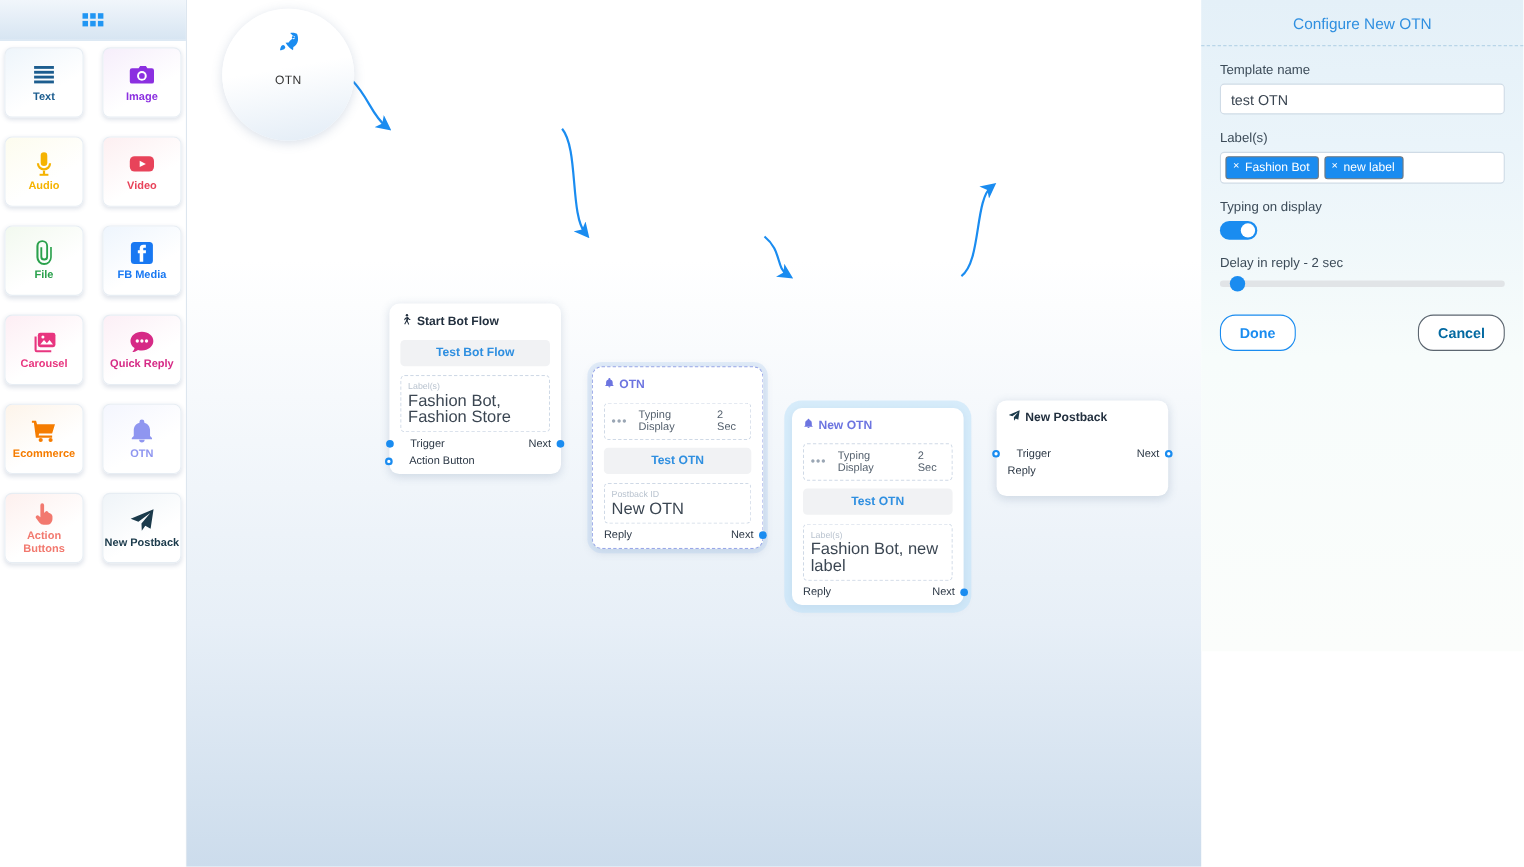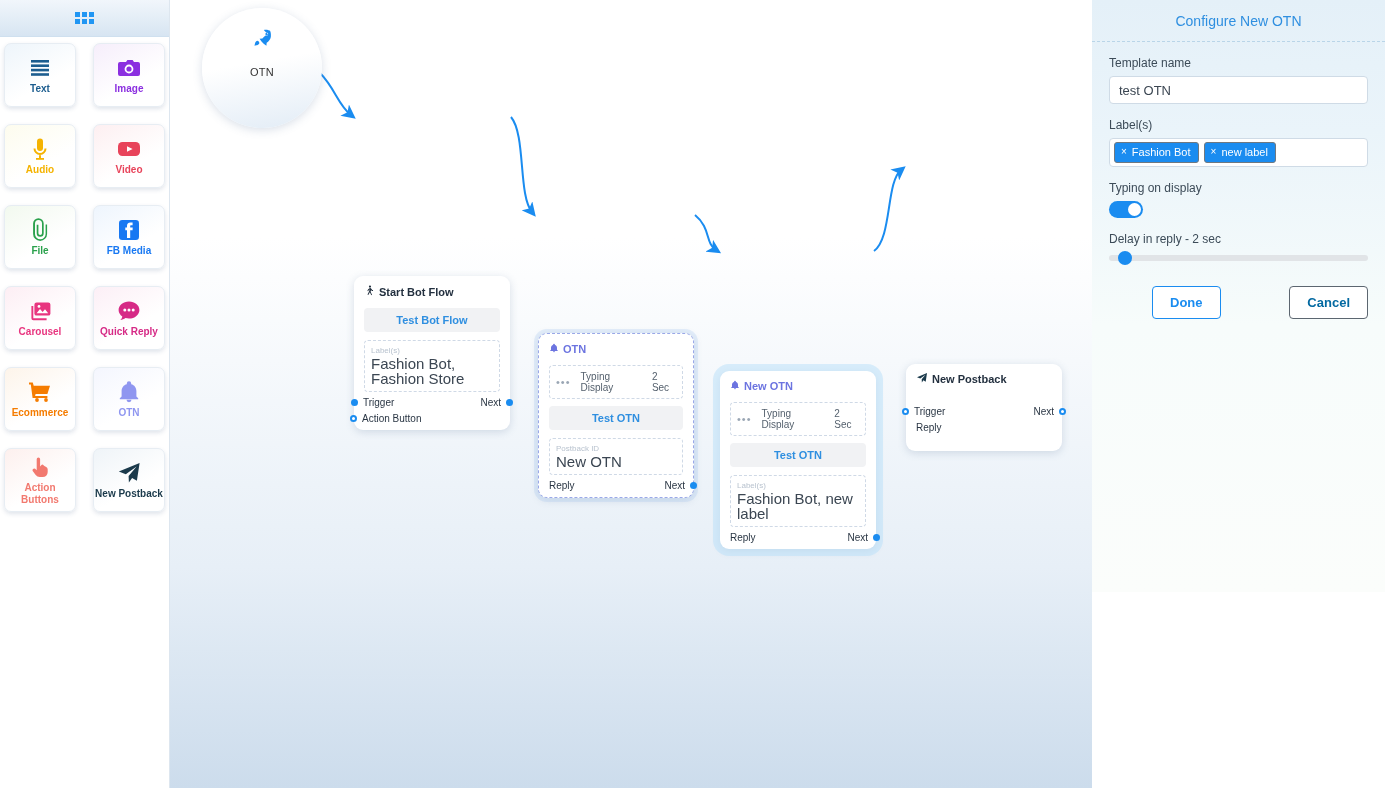--- a/index.html
+++ b/index.html
@@ -110,21 +110,21 @@
     padding: 5px 6px; margin-bottom: 7px;
     display: flex; align-items: center; justify-content: center; gap: 10px;
   }
   .typing-row .dots { color: #9aa6b4; font-size: 11px; letter-spacing: 1px; }
   .typing-row .tx { font-size: 10px; color: #55616e; }
   .typing-row .sec { font-size: 10px; color: #55616e; }
   .port-row {
     display: flex; align-items: center; justify-content: space-between;
     font-size: 10px; color: #2a3644; margin-top: 2px; position: relative;
   }
-  .port-row .p-left { display: flex; align-items: center; gap: 5px; }
+  .port-row .p-left { display: flex; align-items: center; gap: 15px; }
   .port-row .p-right { display: flex; align-items: center; gap: 5px; }
   .dot-filled { width: 7px; height: 7px; border-radius: 50%; background: #1a8cf0; display: inline-block; }
   .dot-hollow { width: 7px; height: 7px; border-radius: 50%; border: 2px solid #1a8cf0; background: #fff; display: inline-block; }
 
   
   #right-panel {
     width: 293px; height: 592px; flex: 0 0 293px;
     background: linear-gradient(180deg, #e4f0f8 0%, #eaf4fa 22%, #f7fcfb 55%, #fbfdfb 100%);
     position: relative;
   }
@@ -166,22 +166,22 @@
   }
   #slider-thumb {
     position: absolute; left: 9px; top: -4px;
     width: 14px; height: 14px; border-radius: 50%; background: #1a8cf0;
   }
   #rp-buttons {
     display: flex; justify-content: space-between;
     padding: 25px 17px 0 17px;
   }
   .btn {
-    border-radius: 4px; background: #fff; font-size: 13px; font-weight: bold;
-    padding: 8px 17px; cursor: pointer; font-family: "Liberation Sans", sans-serif; margin-left: 43px;
+    border-radius: 14px; background: #fff; font-size: 13px; font-weight: bold;
+    padding: 8px 17px; cursor: pointer; font-family: "Liberation Sans", sans-serif;
   }
   #done-btn { border: 1px solid #1a8cf0; color: #1a8cf0; }
   #cancel-btn { border: 1px solid #5c6670; color: #0369a1; }
 </style>
 </head>
 <body>
 
 <div id="app">
 
   <aside id="sidebar">

